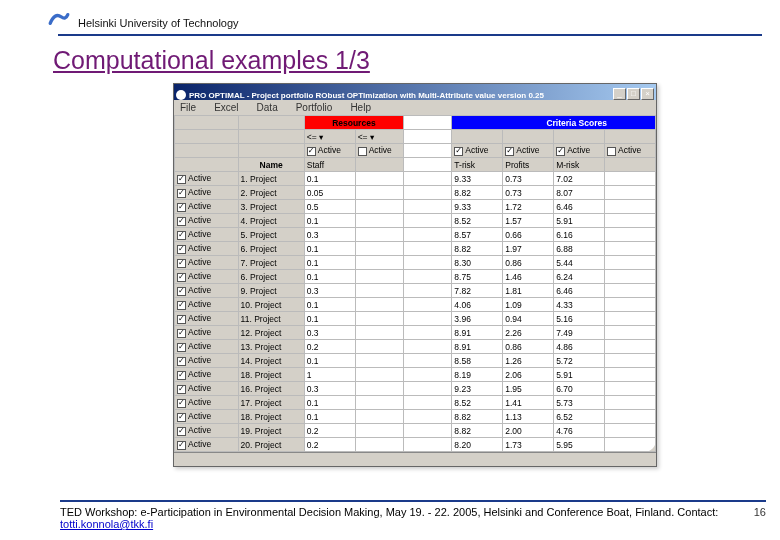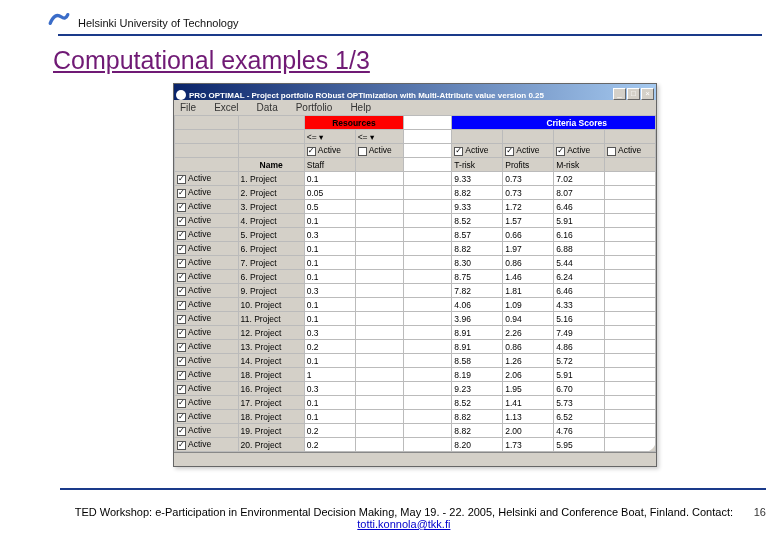--- a/index.html
+++ b/index.html
@@ -25,21 +25,21 @@
   .num-col { width: 40px; }
   .gap-col { width: 38px; background: #fff; }
   .hdr-limit { background: #ff0000; color: #fff; text-align: center; font-weight: bold; }
   .hdr-res { background: #ff0000; color: #000; text-align: center; font-weight: bold; }
   .hdr-crit { background: #0000ff; color: #fff; text-align: center; font-weight: bold; padding-left: 48px; }
   .hdr-grey { background: #d4d0c8; }
   .cb { display: inline-block; width: 9px; height: 9px; border: 1px solid #555; background: #fff; vertical-align: middle; margin-right: 2px; position: relative; }
   .cb.checked::after { content: "✓"; font-size: 8px; position: absolute; left: 0; top: -2px; color: #000; }
   .row-hdr { background: #d4d0c8; }
   .scroll-h { height: 14px; background: #d4d0c8; border-top: 1px solid #888; }
-  .footer { position: absolute; bottom: 10px; left: 60px; right: 14px; font-size: 11px; border-top: 2px solid #1a3a8a; padding-top: 16px; display: flex; text-align: center; }
+  .footer { position: absolute; bottom: 10px; left: 60px; right: 14px; font-size: 11px; border-top: 2px solid #1a3a8a; padding-top: 4px; display: flex; }
   .footer-text { flex: 1; }
   .footer a { color: #0000cc; text-decoration: underline; }
   .page-num { font-size: 11px; color: #333; margin-left: 6px; }
   .gap-white { background: #fff; }
 </style>
 </head>
 <body>
 
 <div class="slide">
   <div class="header">

